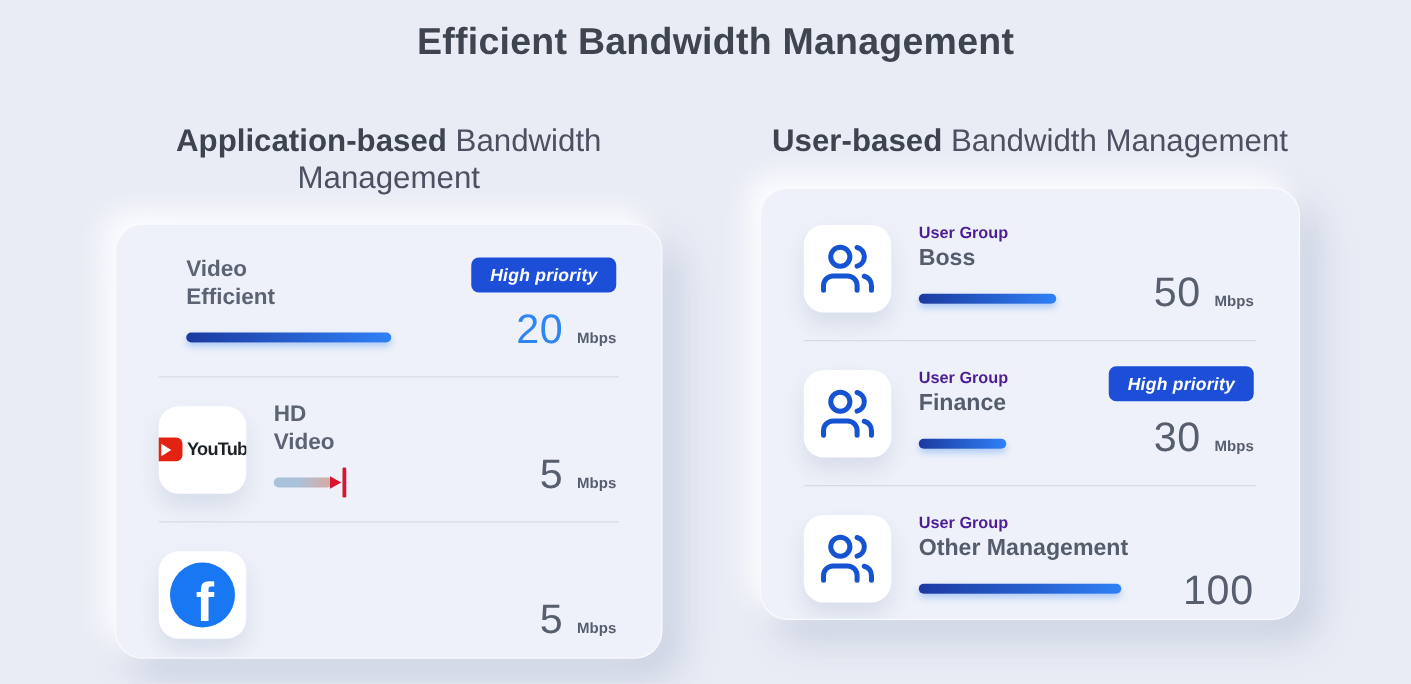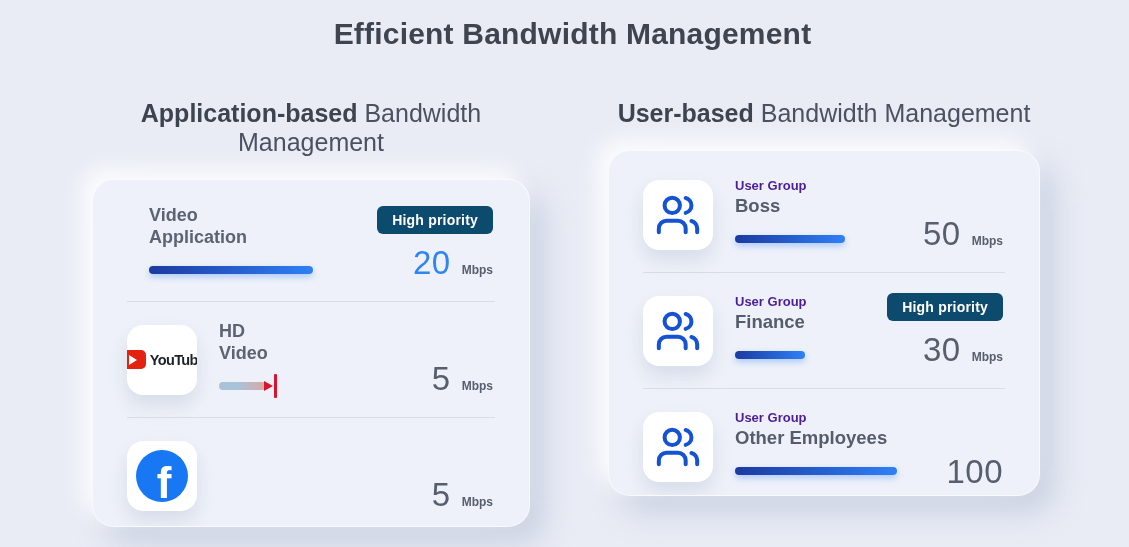--- a/index.html
+++ b/index.html
@@ -43,22 +43,22 @@
   .group-name{font-size:18.5px;font-weight:700;color:#555c6c;margin-top:2px;white-space:nowrap;}
   .bar-wrap{display:flex;align-items:center;margin-top:10px;height:24px;}
   .bar{height:8px;border-radius:4px;background:linear-gradient(90deg,#1c3aa0,#2f80f6);
        box-shadow:0 3px 6px rgba(46,128,246,.35);}
   .bar.limited{background:linear-gradient(90deg,#a9c2da 40%,#dba9a0);box-shadow:none;}
   .limit-arrow{width:0;height:0;border-left:9px solid #d8142e;
        border-top:5px solid transparent;border-bottom:5px solid transparent;margin-left:-2px;}
   .limit-line{width:3px;height:24px;background:#d8142e;border-radius:1px;margin-left:1px;}
   .right-col{margin-left:auto;display:flex;flex-direction:column;align-items:flex-end;gap:10px;}
   .badge{
-    background:#0c4a6e;color:#ffffff;font-size:14px;font-weight:700;
-    padding:6px 15px;border-radius:6px;letter-spacing:.2px;white-space:nowrap;
+    background:#1d4ed8;color:#ffffff;font-size:14px;font-weight:700;
+    padding:6px 15px;border-radius:6px;letter-spacing:.2px;white-space:nowrap;font-style:italic;
   }
   .value-line{display:flex;align-items:baseline;white-space:nowrap;}
   .value-line.low{margin-top:38px;}
   .value{font-size:33px;font-weight:400;color:#575e6e;letter-spacing:.5px;}
   .value.accent{color:#2f86f0;}
   .unit{font-size:12px;font-weight:700;color:#575e6e;margin-left:11px;}
   .value-stack{display:flex;flex-direction:column;align-items:flex-end;}
   .value-stack .unit{margin-left:0;margin-top:2px;}
   .value-stack.push-down{margin-top:66px;}
   
@@ -83,21 +83,21 @@
   <div class="col-heading">
     <b>Application-based</b><span> Bandwidth Management</span>
   </div>
   <div class="panel">
     <div class="rows">
 
       <div class="row">
         <div class="mid">
           <div class="app-label">
             <span>Video</span>
-            <span>Application</span>
+            <span>Efficient</span>
           </div>
           <div class="bar-wrap">
             <div class="bar" style="width:164px"></div>
           </div>
         </div>
         <div class="right-col">
           <div class="badge">High priority</div>
           <div class="value-line">
             <span class="value accent">20</span>
             <span class="unit">Mbps</span>
@@ -219,21 +219,21 @@
         <div class="tile">
           <svg width="46" height="46" viewBox="0 0 24 24" fill="none" stroke="#1553d3" stroke-width="2.1" stroke-linecap="round" stroke-linejoin="round">
             <circle cx="9" cy="7" r="4"></circle>
             <path d="M2 21v-2a4 4 0 0 1 4-4h6a4 4 0 0 1 4 4v2"></path>
             <path d="M16 3.13a4 4 0 0 1 0 7.75"></path>
             <path d="M22 21v-2a4 4 0 0 0-3-3.87"></path>
           </svg>
         </div>
         <div class="mid">
           <span class="kicker">User Group</span>
-          <span class="group-name">Other Employees</span>
+          <span class="group-name">Other Management</span>
           <div class="bar-wrap">
             <div class="bar" style="width:162px"></div>
           </div>
         </div>
         <div class="right-col">
           <div class="value-stack push-down">
             <span class="value">100</span>
             <span class="unit">Mbps</span>
           </div>
         </div>

